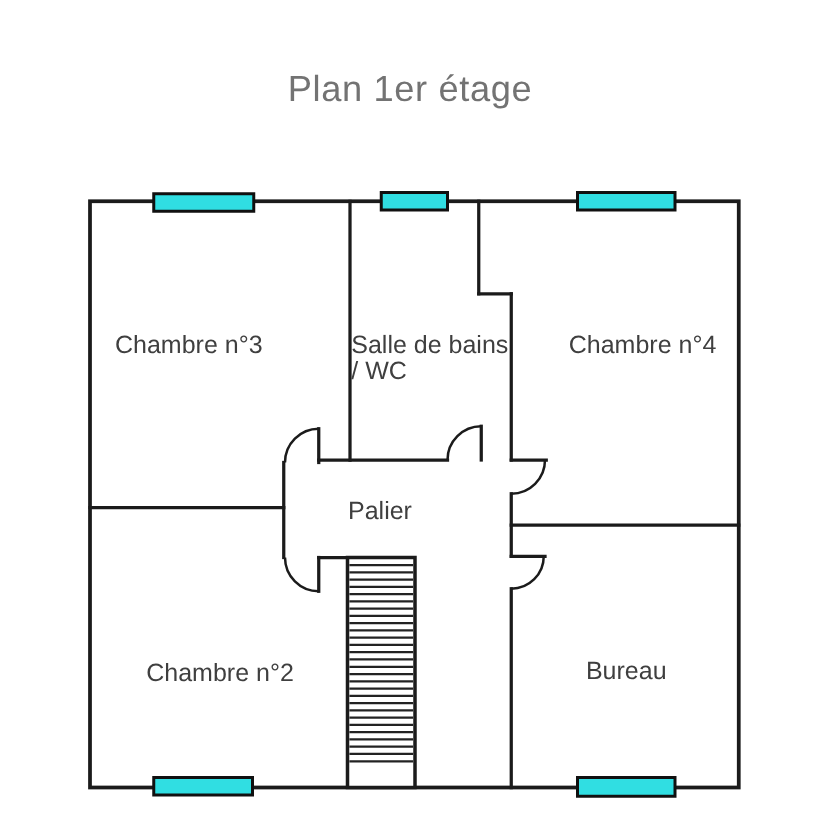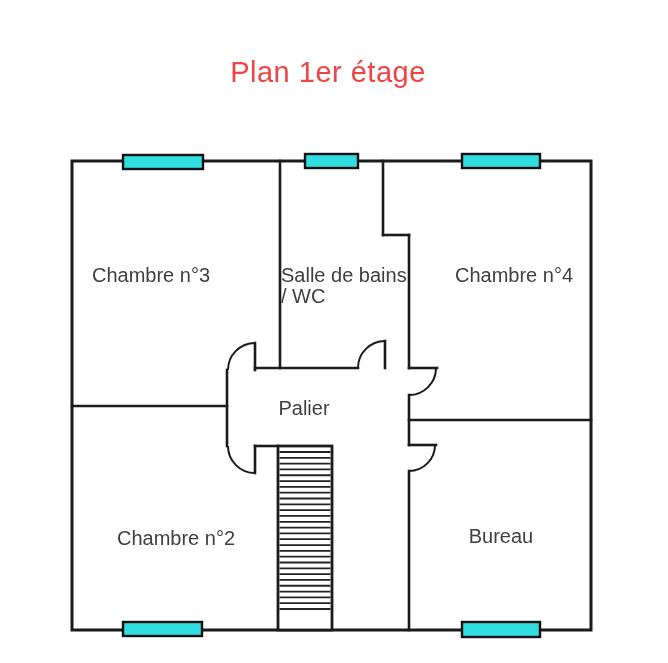--- a/index.html
+++ b/index.html
@@ -8,21 +8,21 @@
     width:668px; height:663px;
     background:#ffffff;
     font-family:"Liberation Sans", sans-serif;
     overflow:hidden;
   }
   .plan-title {
     position:absolute;
     top:56px; left:0; right:12px;
     text-align:center;
     font-size:29px;
-    color:#ef4444;
+    color:#737373;
     letter-spacing:0.5px;
   }
   svg.floor-plan { position:absolute; left:0; top:0; }
   svg text {
     font-family:"Liberation Sans", sans-serif;
     font-size:20px;
     fill:#3f3f3f;
   }
 </style>
 </head>

